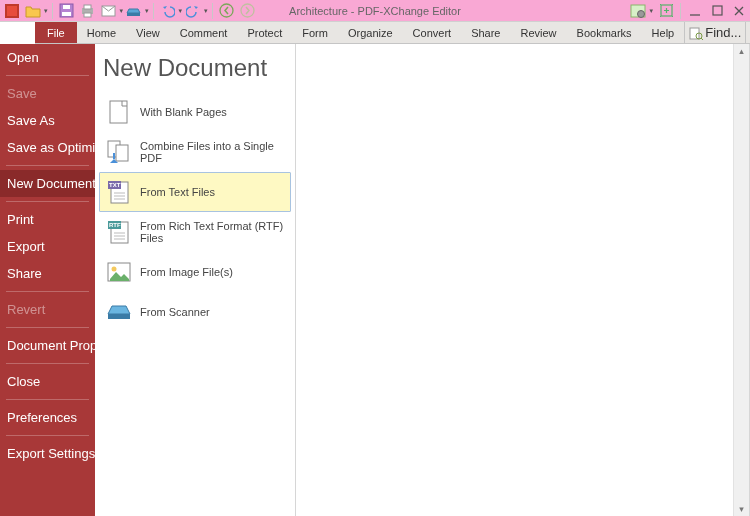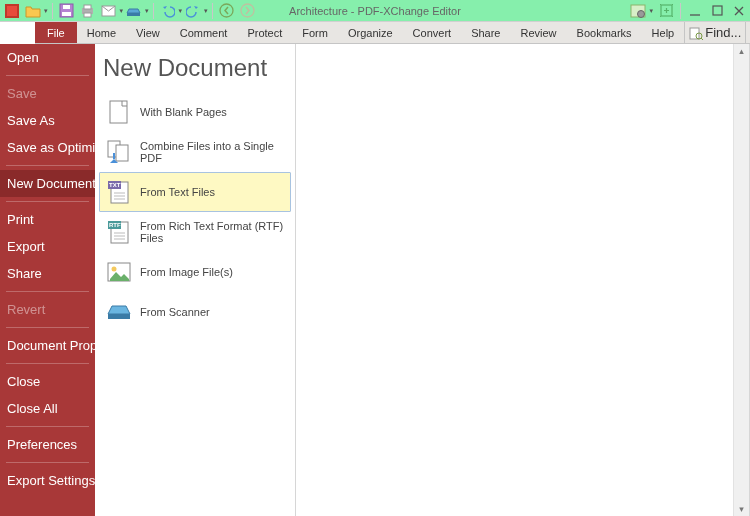--- a/index.html
+++ b/index.html
@@ -1,19 +1,19 @@
 <!DOCTYPE html>
 <html><head>
 <meta charset="utf-8">
 <style>
 * { margin: 0; padding: 0; box-sizing: border-box; font-family: "Segoe UI", Tahoma, sans-serif; }
 html, body { width: 750px; height: 516px; overflow: hidden; background: #fff; }
 
 
-.titlebar { height: 22px; background: #86efac; display: flex; align-items: center; border-bottom: 1px solid #d0d0d0; position: relative; }
+.titlebar { height: 22px; background: #f9a8d4; display: flex; align-items: center; border-bottom: 1px solid #d0d0d0; position: relative; }
 .titlebar .qat { display: flex; align-items: center; height: 100%; gap: 1px; padding-left: 2px; }
 .titlebar .qat .qbtn { width: 20px; height: 20px; display: flex; align-items: center; justify-content: center; font-size: 11px; cursor: default; }
 .titlebar .title { position: absolute; left: 50%; transform: translateX(-50%); font-size: 11px; color: #666; }
 .titlebar .win { position: absolute; right: 0; display: flex; align-items: center; height: 100%; }
 .titlebar .win .wbtn { width: 22px; height: 20px; display: flex; align-items: center; justify-content: center; font-size: 11px; color: #555; }
 .titlebar .sep { width: 1px; height: 16px; background: #c8c8c8; margin: 0 3px; }
 
 .qbtn svg, .wbtn svg { display:block; }
 
 
@@ -201,21 +201,20 @@
     <div class="sbdiv"></div>
     <div class="sbitem">Print</div>
     <div class="sbitem">Export</div>
     <div class="sbitem">Share</div>
     <div class="sbdiv"></div>
     <div class="sbitem disabled">Revert</div>
     <div class="sbdiv"></div>
     <div class="sbitem">Document Properties</div>
     <div class="sbdiv"></div>
     <div class="sbitem">Close</div>
-    <div class="sbitem">Close All</div>
     <div class="sbdiv"></div>
     <div class="sbitem">Preferences</div>
     <div class="sbdiv"></div>
     <div class="sbitem">Export Settings</div>
   </div>
 
   <div class="mainwrap">
     <div class="main">
       <h1>New Document</h1>
       <div class="optlist">

